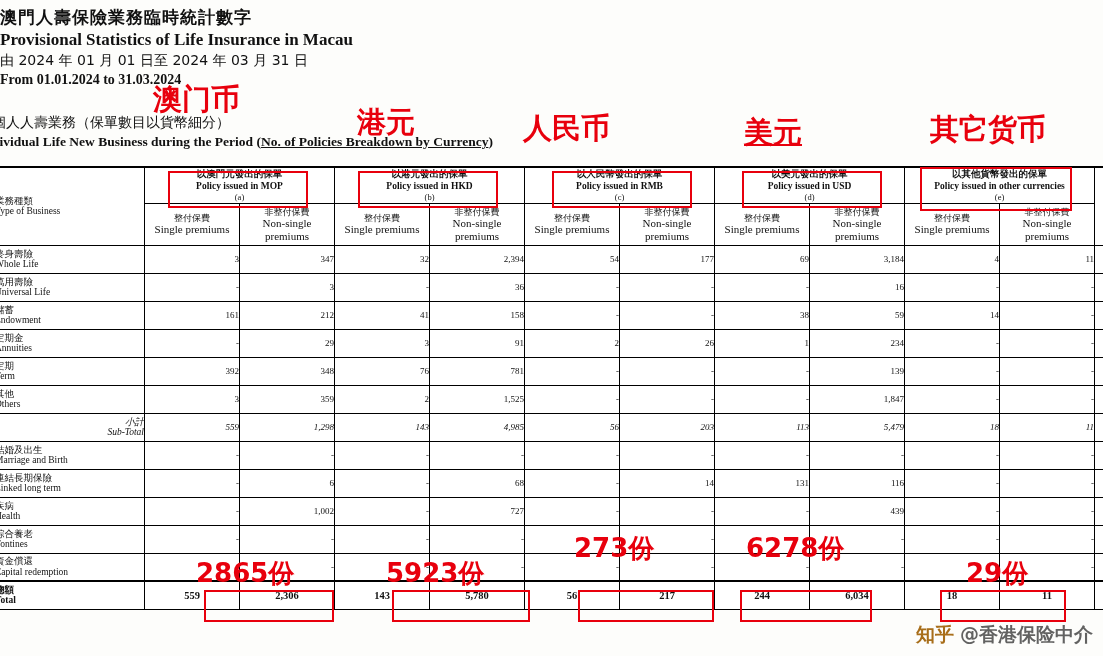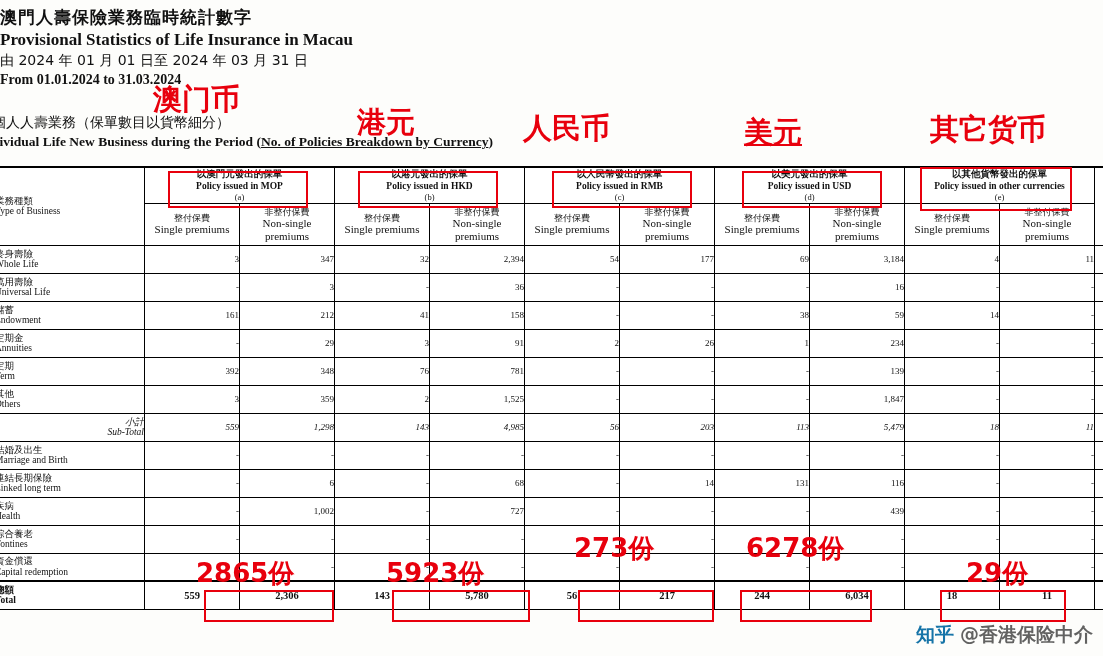--- a/index.html
+++ b/index.html
@@ -193,21 +193,21 @@
     display: flex;
     align-items: center;
     gap: 6px;
     font-family: "DejaVu Sans", sans-serif;
     font-size: 19px;
     color: #5b5b5b;
     opacity: .92;
   }
   .watermark .zhihu {
     font-weight: 700;
-    color: #0369a1;
+    color: #a16207;
   }
   .watermark .wm-text { font-weight: 700; color: #555; }
 </style>
 </head>
 <body>
 
 <div id="page">
 
   <div class="header">
     <div class="zh-title">澳門人壽保險業務臨時統計數字</div>

